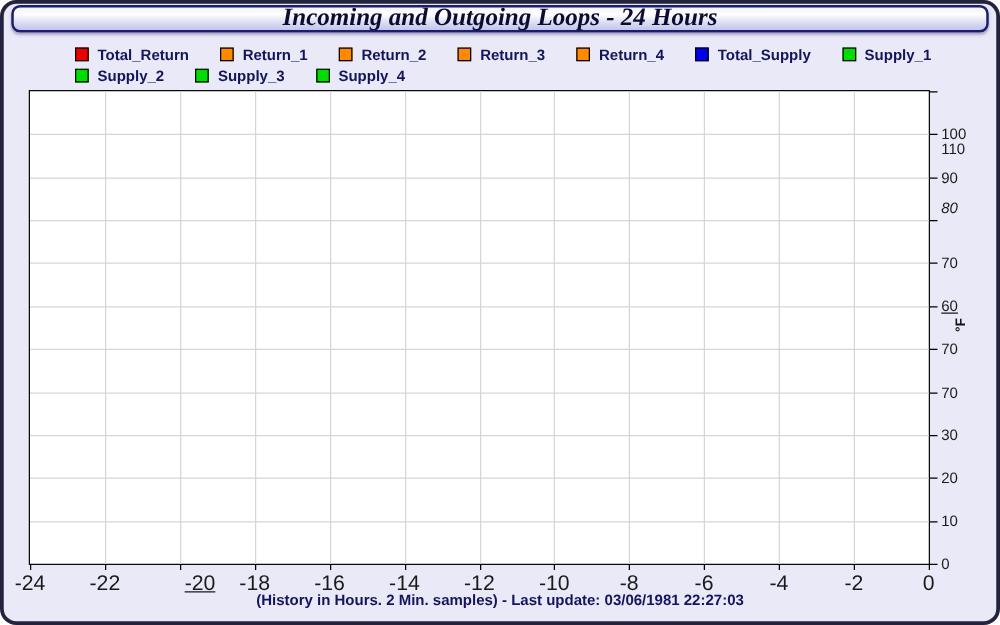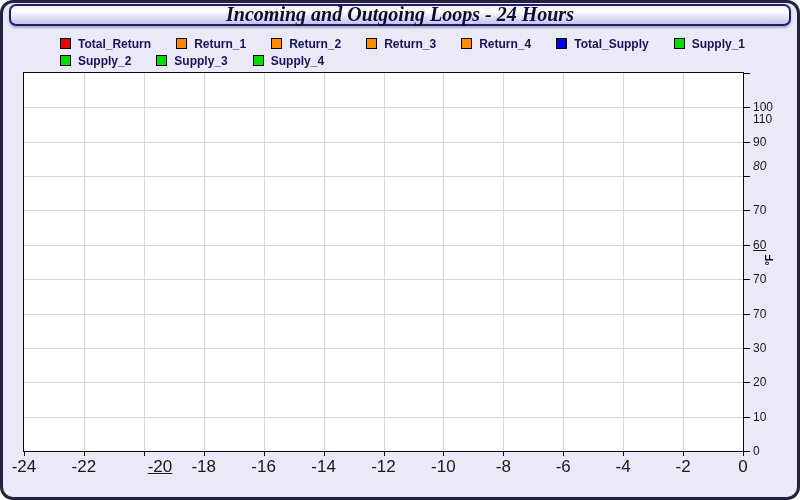--- a/index.html
+++ b/index.html
@@ -77,20 +77,21 @@
           <span class="swatch" style="background: rgb(0, 221, 0);"></span>
           <span class="legend-label">Supply_3</span>
         </div>
         <div class="legend-item">
           <span class="swatch" style="background: rgb(0, 221, 0);"></span>
           <span class="legend-label">Supply_4</span>
         </div>
       </div>
     <div class="plot"></div>
     <div class="yaxis-title">°F</div>
+    <div class="footer">(History in Hours. 2 Min. samples) - Last update: 03/06/1981 22:27:03</div>
   <div class="xtick" style="left: 21px; top: 449px;"></div>
       <div class="xlabel" style="left: 1px; top: 454px;">-24</div>
       <div class="vgrid" style="left: 80.9167px; top: 70px; height: 378px;"></div>
       <div class="xtick" style="left: 80.9167px; top: 449px;"></div>
       <div class="xlabel" style="left: 60.9167px; top: 454px;">-22</div>
       <div class="vgrid" style="left: 140.833px; top: 70px; height: 378px;"></div>
       <div class="xtick" style="left: 140.833px; top: 449px;"></div>
       <div class="xlabel" style="left: 137px; top: 454px; text-decoration: underline;">-20</div>
       <div class="vgrid" style="left: 200.75px; top: 70px; height: 378px;"></div>
       <div class="xtick" style="left: 200.75px; top: 449px;"></div>

